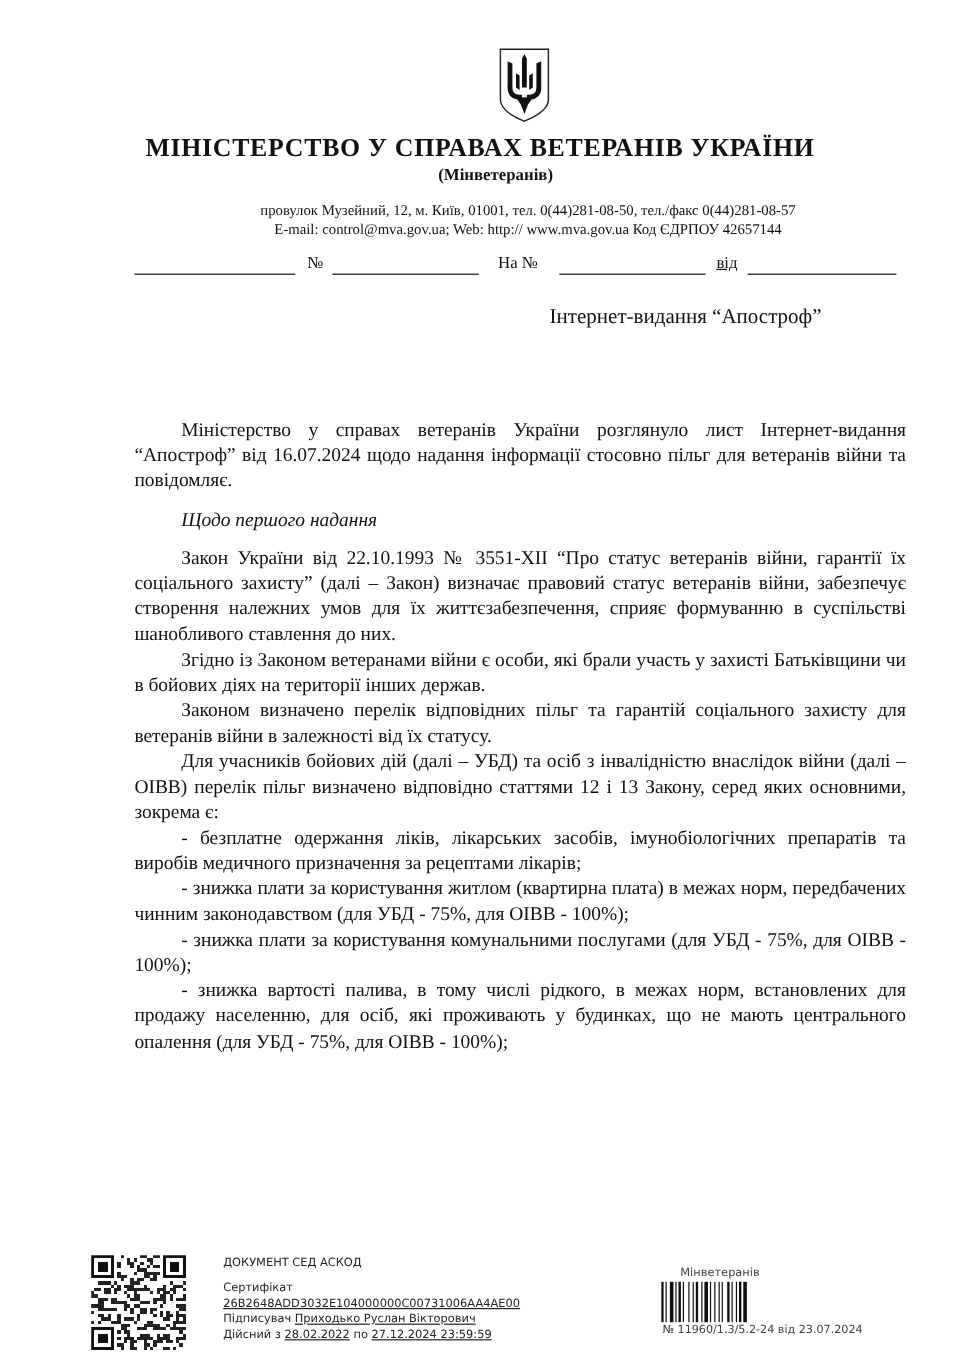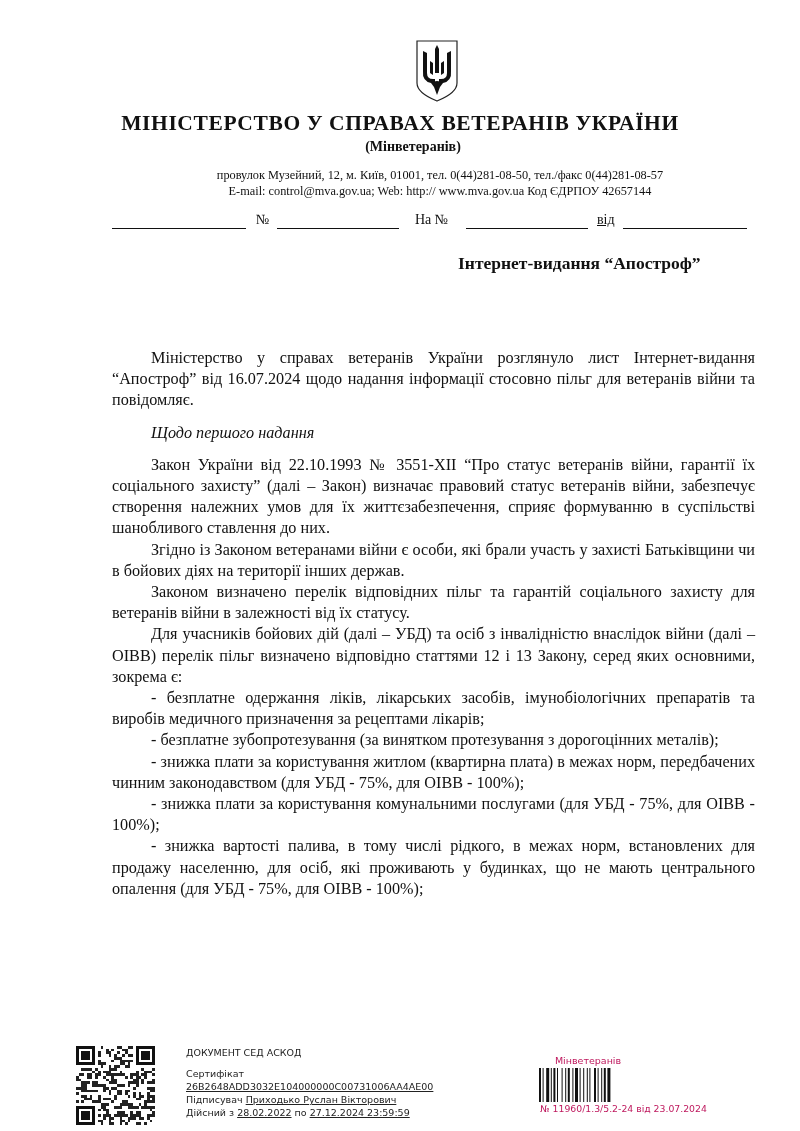--- a/index.html
+++ b/index.html
@@ -9,31 +9,31 @@
   #coat { left: 414px; top: 39px; width: 46px; height: 64px; }
   #ministry { left: 0; width: 800px; top: 111px; text-align: center; font-weight: bold;
               font-size: 21.5px; letter-spacing: 0.6px; }
   #short { left: 0; width: 800px; top: 139px; text-align: center; font-weight: bold; font-size: 14px; padding-left: 13px; }
   .addr { left: 0; width: 880px; text-align: center; font-size: 12.3px; }
   #addr1 { top: 168px; }
   #addr2 { top: 184px; }
   #regline { top: 212px; left: 112px; width: 640px; height: 20px; font-size: 14px; }
   .blank { position: absolute; top: 16px; border-bottom: 1px solid #111; height: 0; }
   .rl { position: absolute; top: 0; }
-  #addressee { left: 458px; top: 253px; font-weight: bold; font-size: 17.5px; }
+  #addressee { left: 458px; top: 253px; font-weight: normal; font-size: 17.5px; }
   #body { left: 112px; top: 348px; width: 643px; font-size: 16.2px; line-height: 21.2px; }
   #body p { margin: 0; text-align: justify; text-indent: 39px; }
   #body p.gap { margin-bottom: 11px; }
   #body p.it { font-style: italic; margin-bottom: 11px; }
   #footer-qr { left: 76px; top: 1046px; width: 79px; height: 79px; }
   #footer-info { left: 186px; top: 1046px; font-family: "DejaVu Sans", "Liberation Sans", sans-serif;
                  font-size: 9.5px; line-height: 13px; color: #222; }
   #footer-info .u { text-decoration: underline; }
-  #barcode { left: 513px; top: 1055px; width: 195px; height: 70px;
-             font-family: "DejaVu Sans", "Liberation Sans", sans-serif; color: #be185d; }
+  #barcode { left: 525px; top: 1055px; width: 195px; height: 70px;
+             font-family: "DejaVu Sans", "Liberation Sans", sans-serif; color: #404040; }
   #barcode .org { position: absolute; top: 0; left: 0; width: 150px; text-align: center; font-size: 9.5px; }
   #barcode svg { position: absolute; left: 26px; top: 13px; }
   #barcode .num { position: absolute; top: 48px; left: 2px; font-size: 9.3px; white-space: nowrap; margin-left: 25px; }
 </style>
 </head>
 <body>
 
 <div id="coat" class="abs">
   <svg width="46" height="64" viewBox="0 0 46 64">
     <path d="M3 2 H43 V44 Q43 54 23 62 Q3 54 3 44 Z" fill="#fff" stroke="#222" stroke-width="1.2"></path>
@@ -64,21 +64,20 @@
 <div id="addressee" class="abs">Інтернет-видання “Апостроф”</div>
 
 <div id="body" class="abs">
   <p class="gap">Міністерство у справах ветеранів України розглянуло лист Інтернет-видання “Апостроф” від 16.07.2024 щодо надання інформації стосовно пільг для ветеранів війни та повідомляє.</p>
   <p class="it">Щодо першого надання</p>
   <p>Закон України від 22.10.1993 № 3551-XII “Про статус ветеранів війни, гарантії їх соціального захисту” (далі – Закон) визначає правовий статус ветеранів війни, забезпечує створення належних умов для їх життєзабезпечення, сприяє формуванню в суспільстві шанобливого ставлення до них.</p>
   <p>Згідно із Законом ветеранами війни є особи, які брали участь у захисті Батьківщини чи в бойових діях на території інших держав.</p>
   <p>Законом визначено перелік відповідних пільг та гарантій соціального захисту для ветеранів війни в залежності від їх статусу.</p>
   <p>Для учасників бойових дій (далі – УБД) та осіб з інвалідністю внаслідок війни (далі – ОІВВ) перелік пільг визначено відповідно статтями 12 і 13 Закону, серед яких основними, зокрема є:</p>
   <p>- безплатне одержання ліків, лікарських засобів, імунобіологічних препаратів та виробів медичного призначення за рецептами лікарів;</p>
-  <p>- безплатне зубопротезування (за винятком протезування з дорогоцінних металів);</p>
   <p>- знижка плати за користування житлом (квартирна плата) в межах норм, передбачених чинним законодавством (для УБД - 75%, для ОІВВ - 100%);</p>
   <p>- знижка плати за користування комунальними послугами (для УБД - 75%, для ОІВВ - 100%);</p>
   <p>- знижка вартості палива, в тому числі рідкого, в межах норм, встановлених для продажу населенню, для осіб, які проживають у будинках, що не мають центрального опалення (для УБД - 75%, для ОІВВ - 100%);</p>
 </div>
 
 <div id="footer-qr" class="abs">
   <svg id="qr-svg" width="79" height="79" viewBox="0 0 29 29" shape-rendering="crispEdges">
       <rect x="9" y="0" width="1" height="1" fill="#222"></rect>
       <rect x="15" y="0" width="1" height="1" fill="#222"></rect>
       <rect x="16" y="0" width="1" height="1" fill="#222"></rect>

